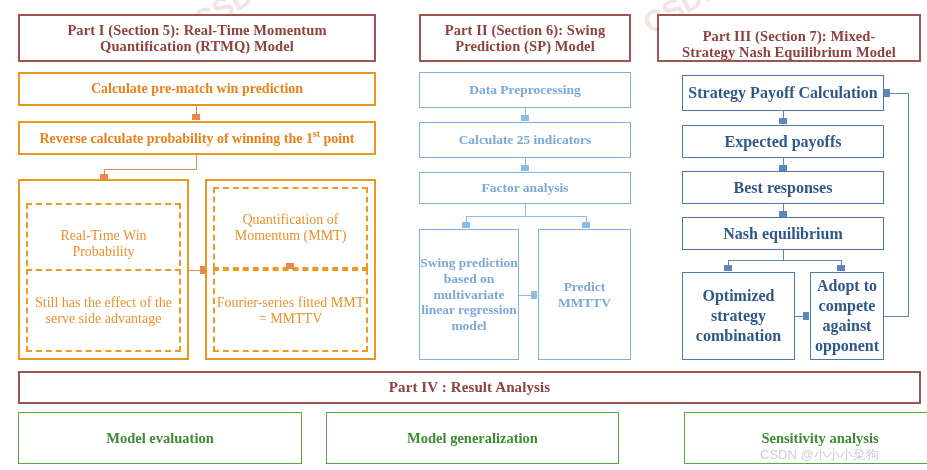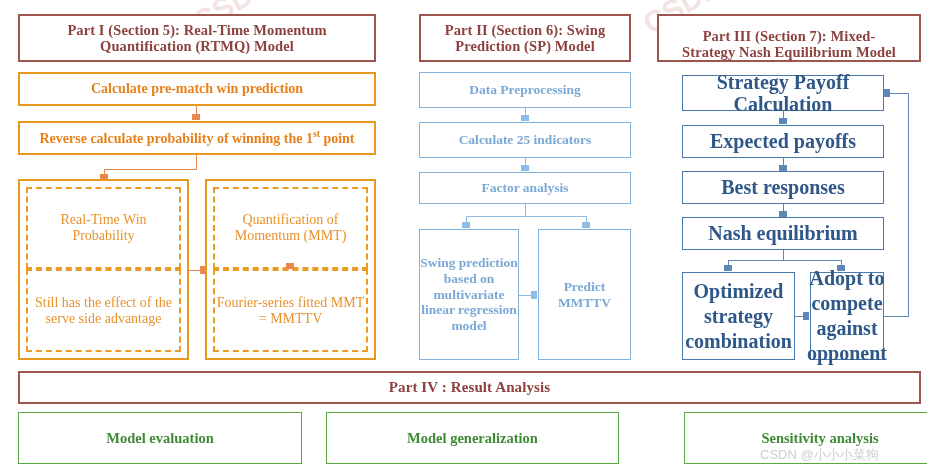--- a/index.html
+++ b/index.html
@@ -64,21 +64,21 @@
     color: #7BA9D6;
     font-weight: bold;
     font-size: 13.5px;
   }
 
   
   .dblu {
     border: 1.8px solid #4A79AE;
     color: #2F5788;
     font-weight: bold;
-    font-size: 20px;
+    font-size: 16px;
   }
 
   
   .grn {
     border: 1.8px solid #57A83F;
     color: #3F8A34;
     font-weight: bold;
     font-size: 14.5px;
   }
 
@@ -153,21 +153,21 @@
   <div class="box org" style="left:18px; top:121px; width:358px; height:34px;">
     <span><span>Reverse calculate probability of winning the 1</span><sup>st</sup><span> point</span></span>
   </div>
 
   <div class="ln vln c-org" style="left:196px; top:155px; height:14px;"></div>
   <div class="ln hln c-org" style="left:104px; top:169px; width:93px;"></div>
   <div class="ln vln c-org" style="left:104px; top:169px; height:8px;"></div>
   <div class="arw arw-d c-org" style="left:100px; top:174px;"></div>
 
   <div class="box org-outer" style="left:18px; top:179px; width:171px; height:181px;"></div>
-  <div class="box org-dash" style="left:26px; top:187px; width:155px; height:82px;">
+  <div class="box org-dash" style="left:26px; top:203px; width:155px; height:82px;">
     <span>Real-Time Win Probability</span>
   </div>
   <div class="box org-dash" style="left:26px; top:269px; width:155px; height:83px;">
     <span>Still has the effect of the serve side advantage</span>
   </div>
 
   <div class="ln hln c-org" style="left:189px; top:270px; width:13px;"></div>
   <div class="arw arw-r c-org" style="left:200px; top:266px;"></div>
 
   <div class="box org-outer" style="left:205px; top:179px; width:171px; height:181px;"></div>

